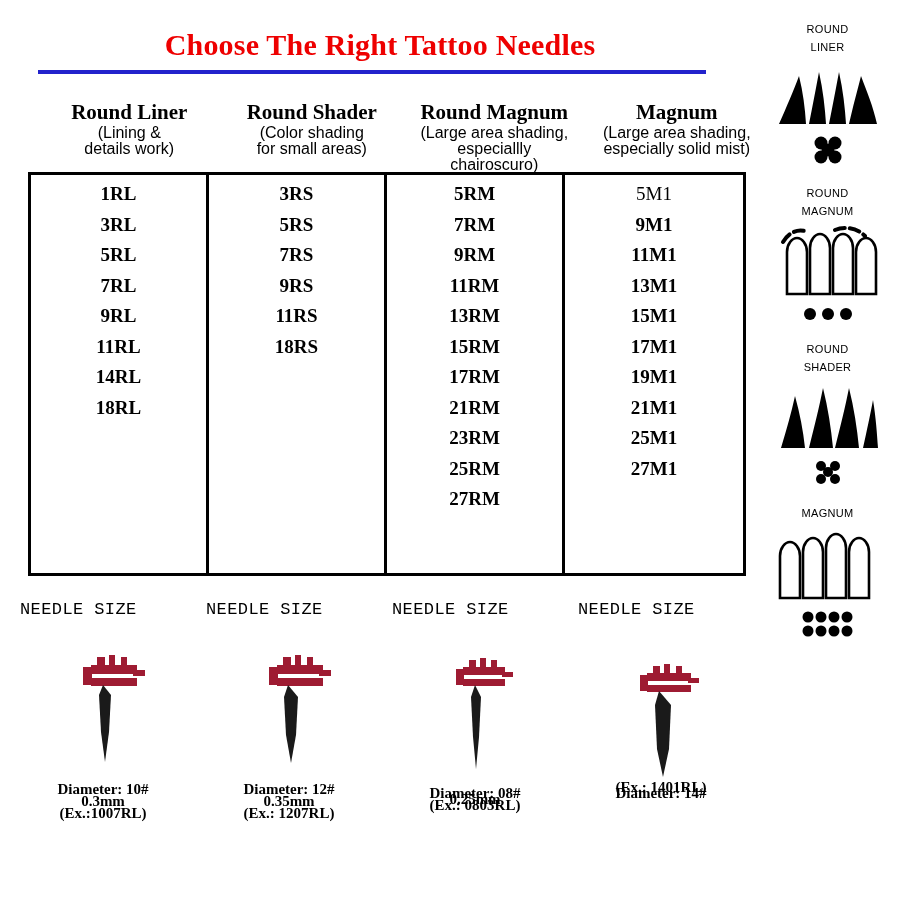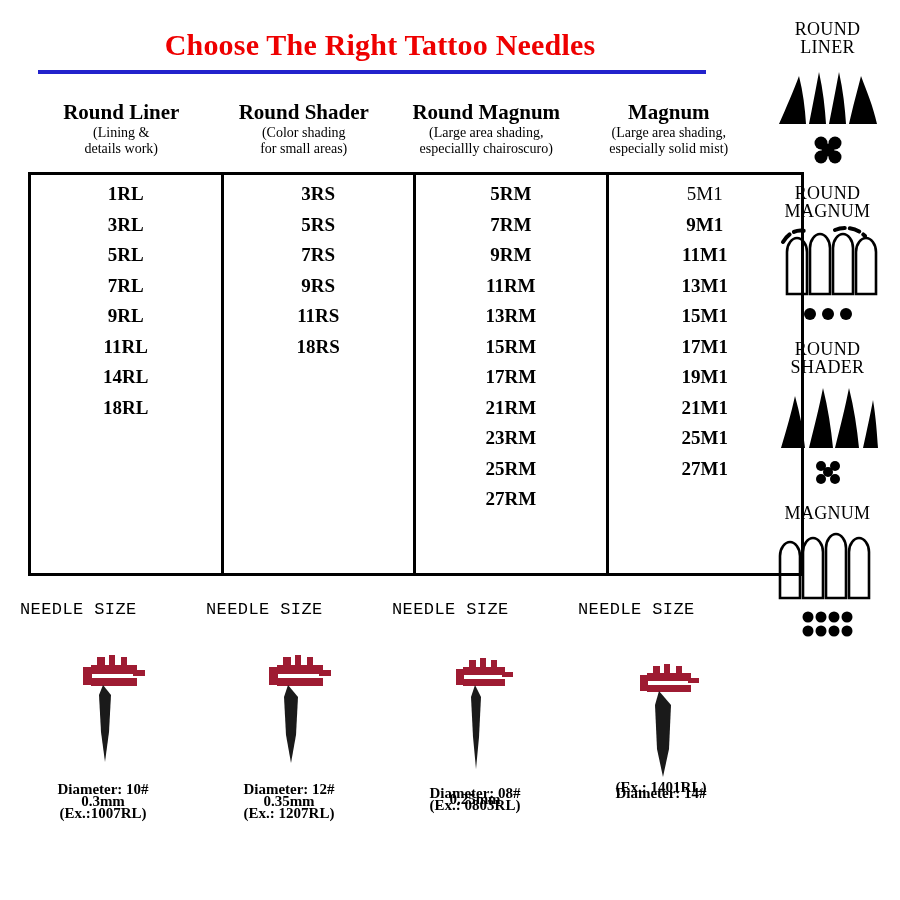--- a/index.html
+++ b/index.html
@@ -38,51 +38,51 @@
     left: 38px;
     top: 70px;
     width: 668px;
     height: 4px;
     background: #2222cc;
   }
 
   
   .table-head {
     position: absolute;
-    left: 36px;
+    left: 44px;
     top: 100px;
     width: 718px;
     display: flex;
     gap: 12px;
   }
   .head-col {
     width: 179.5px;
     text-align: center;
     padding: 0 4px;
     box-sizing: border-box;
   }
   .head-title {
     font-size: 21px;
     font-weight: bold;
     font-family: "Liberation Serif", serif;
     line-height: 25px;
     color: #000;
   }
   .head-sub {
-    font-size: 14px;
+    font-size: 16px;
     line-height: 16px;
     color: #000;
-    font-family: Liberation Serif, serif;
+    font-family: Liberation Sans, sans-serif;
   }
 
   .table-box {
     position: absolute;
     left: 28px;
     top: 172px;
-    width: 776px;
+    width: 718px;
     height: 404px;
     border: 3px solid #000;
     box-sizing: border-box;
     display: flex;
   }
   .table-col {
     width: 25%;
     box-sizing: border-box;
     padding-top: 4px;
   }
@@ -151,22 +151,22 @@
     position: absolute;
     left: 755px;
     top: 20px;
     width: 145px;
   }
   .legend-item {
     text-align: center;
     margin-bottom: 12px;
   }
   .legend-title {
-    font-family: Liberation Serif, serif;
-    font-size: 18px;
+    font-family: Liberation Sans, sans-serif;
+    font-size: 11px;
     line-height: 18px;
     color: #000;
     font-weight: normal;
     letter-spacing: 0.3px;
   }
   .legend-art {
     margin-top: 6px;
   }
   .legend-art svg { display: block; margin: 0 auto; }
   .legend-dots { margin-top: 6px; }

